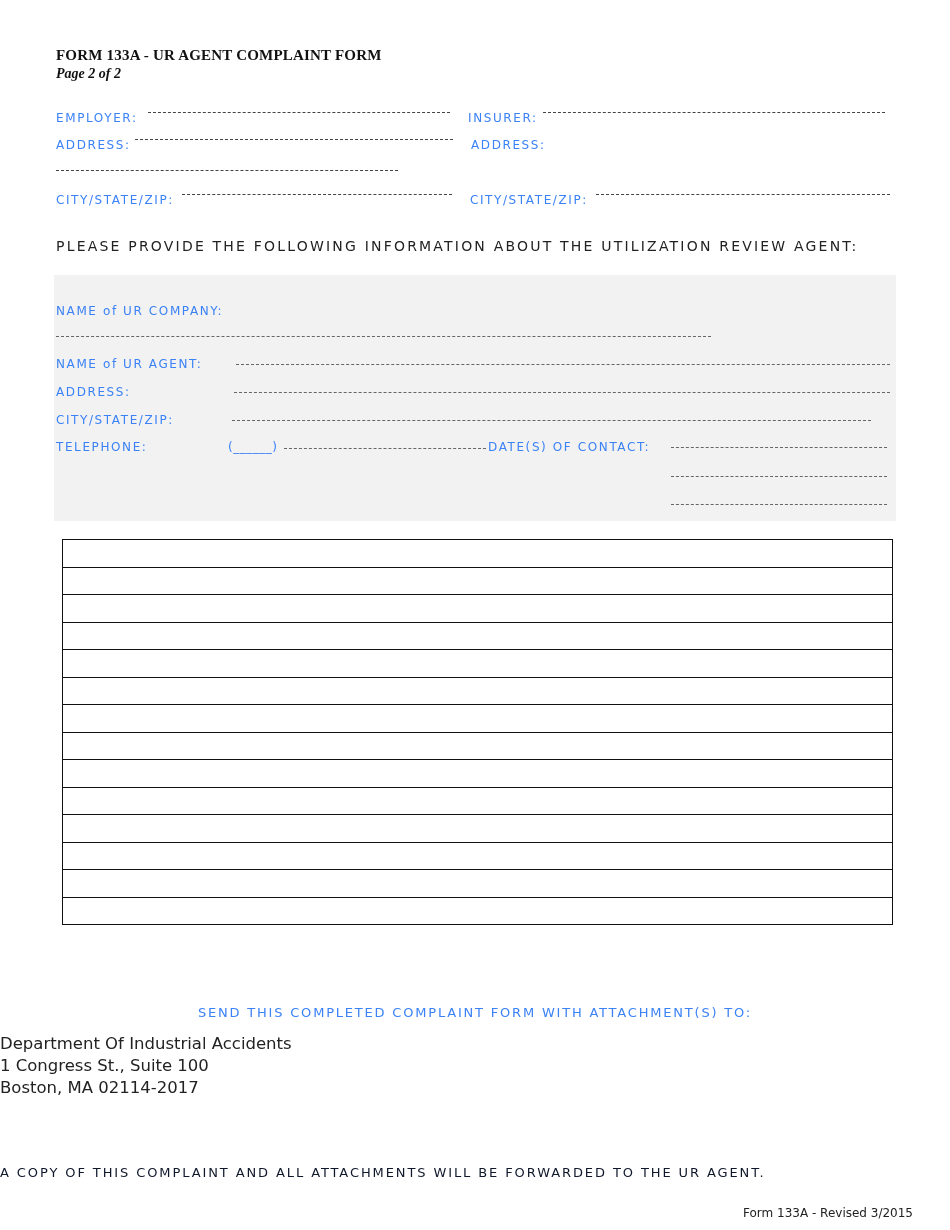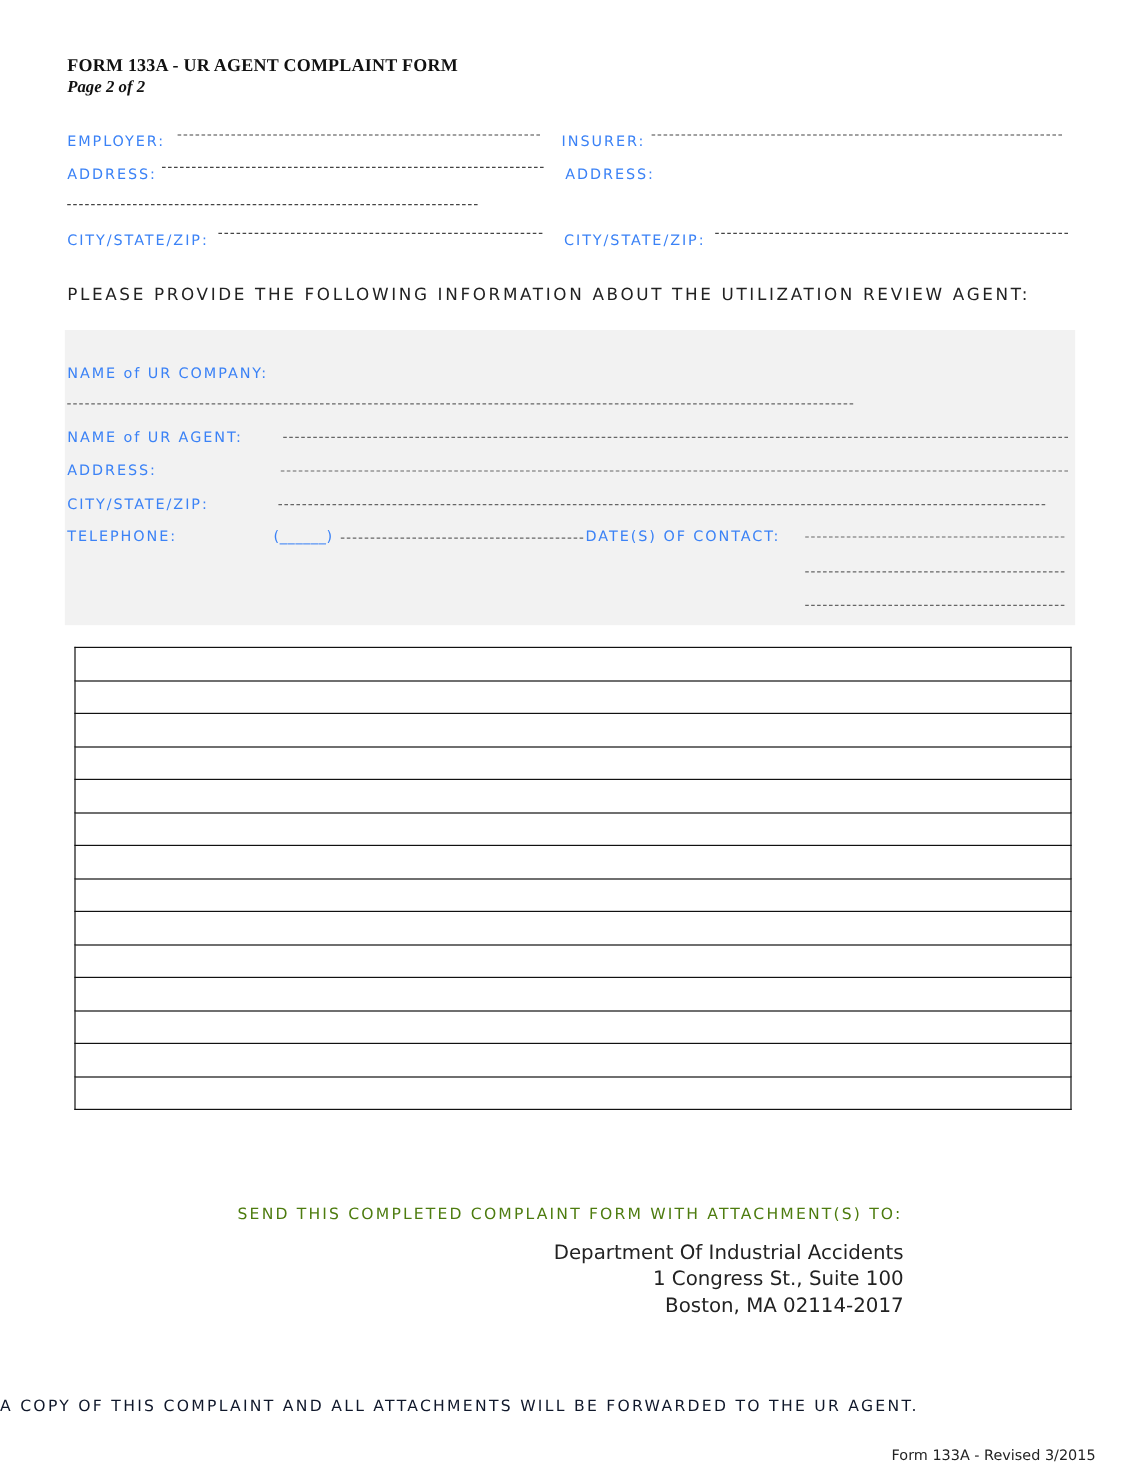--- a/index.html
+++ b/index.html
@@ -11,22 +11,22 @@
   .subtitle { left:56px; top:66px; font-size:14px; font-weight:bold; font-style:italic; }
   .lbl { font-size:12px; letter-spacing:1.6px; color:#3b82f6; }
   .blank { position:absolute; height:0; border-bottom:1.3px dashed #444; }
   .blank.grey { border-bottom-color:#666; }
   .heading { left:56px; top:238px; font-size:14px; letter-spacing:2.2px; color:#222; }
   .gray-box { position:absolute; left:54px; top:275px; width:842px; height:246px; background:#f2f2f2; }
   .complaint-table { position:absolute; left:62px; top:539px; width:831px; border:1.5px solid #111; border-collapse:collapse; }
   .complaint-table td { border:1.5px solid #111; padding:0; }
   .complaint-table .hdr td { height:53px; vertical-align:top; padding:1px 7px 0 8px; font-size:12.5px; line-height:17px; color:#222; white-space:normal; }
   .complaint-table .row td { height:26.5px; }
-  .send { left:0; width:950px; top:1005px; text-align:center; font-size:13px; letter-spacing:1.8px; color:#4d7c0f; }
-  .addr { position:absolute; left:0; width:753px; top:1033px; text-align:right; font-size:16.5px; line-height:22px; color:#222; }
+  .send { left:0; width:950px; top:1005px; text-align:center; font-size:13px; letter-spacing:1.8px; color:#3b82f6; }
+  .addr { position:absolute; left:0; width:753px; top:1033px; text-align:left; font-size:16.5px; line-height:22px; color:#222; }
   .addr div { white-space:nowrap; }
   .notice { left:0; width:950px; top:1165px; text-align:left; font-size:13px; letter-spacing:1.9px; color:#0f172a; }
   .footer { right:37px; top:1206px; font-size:12px; color:#222; }
 </style>
 </head>
 <body>
 
 <div class="abs serif title">FORM 133A - UR AGENT COMPLAINT FORM</div>
 <div class="abs serif subtitle">Page 2 of 2</div>
 

